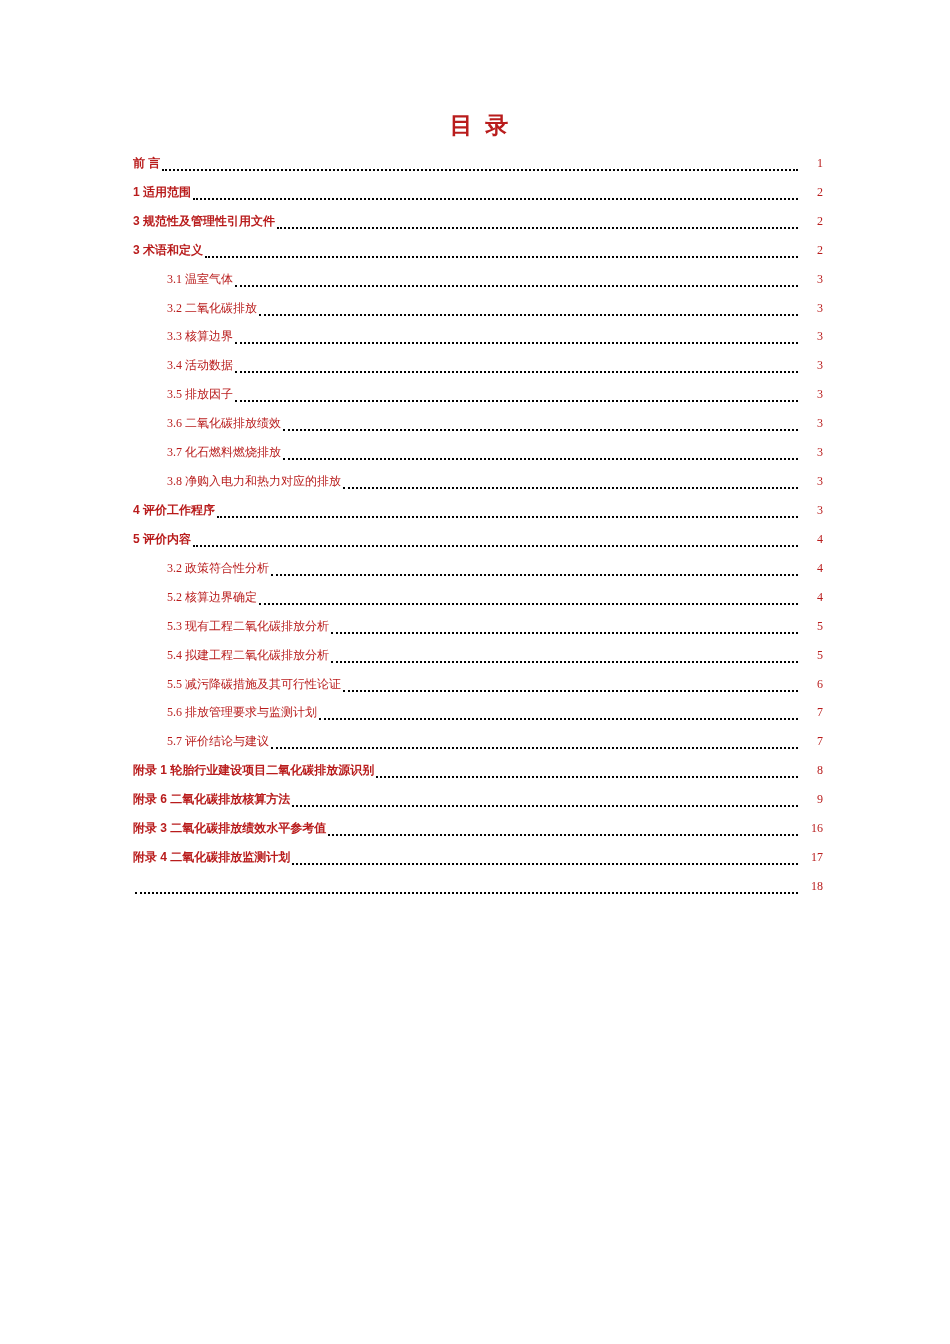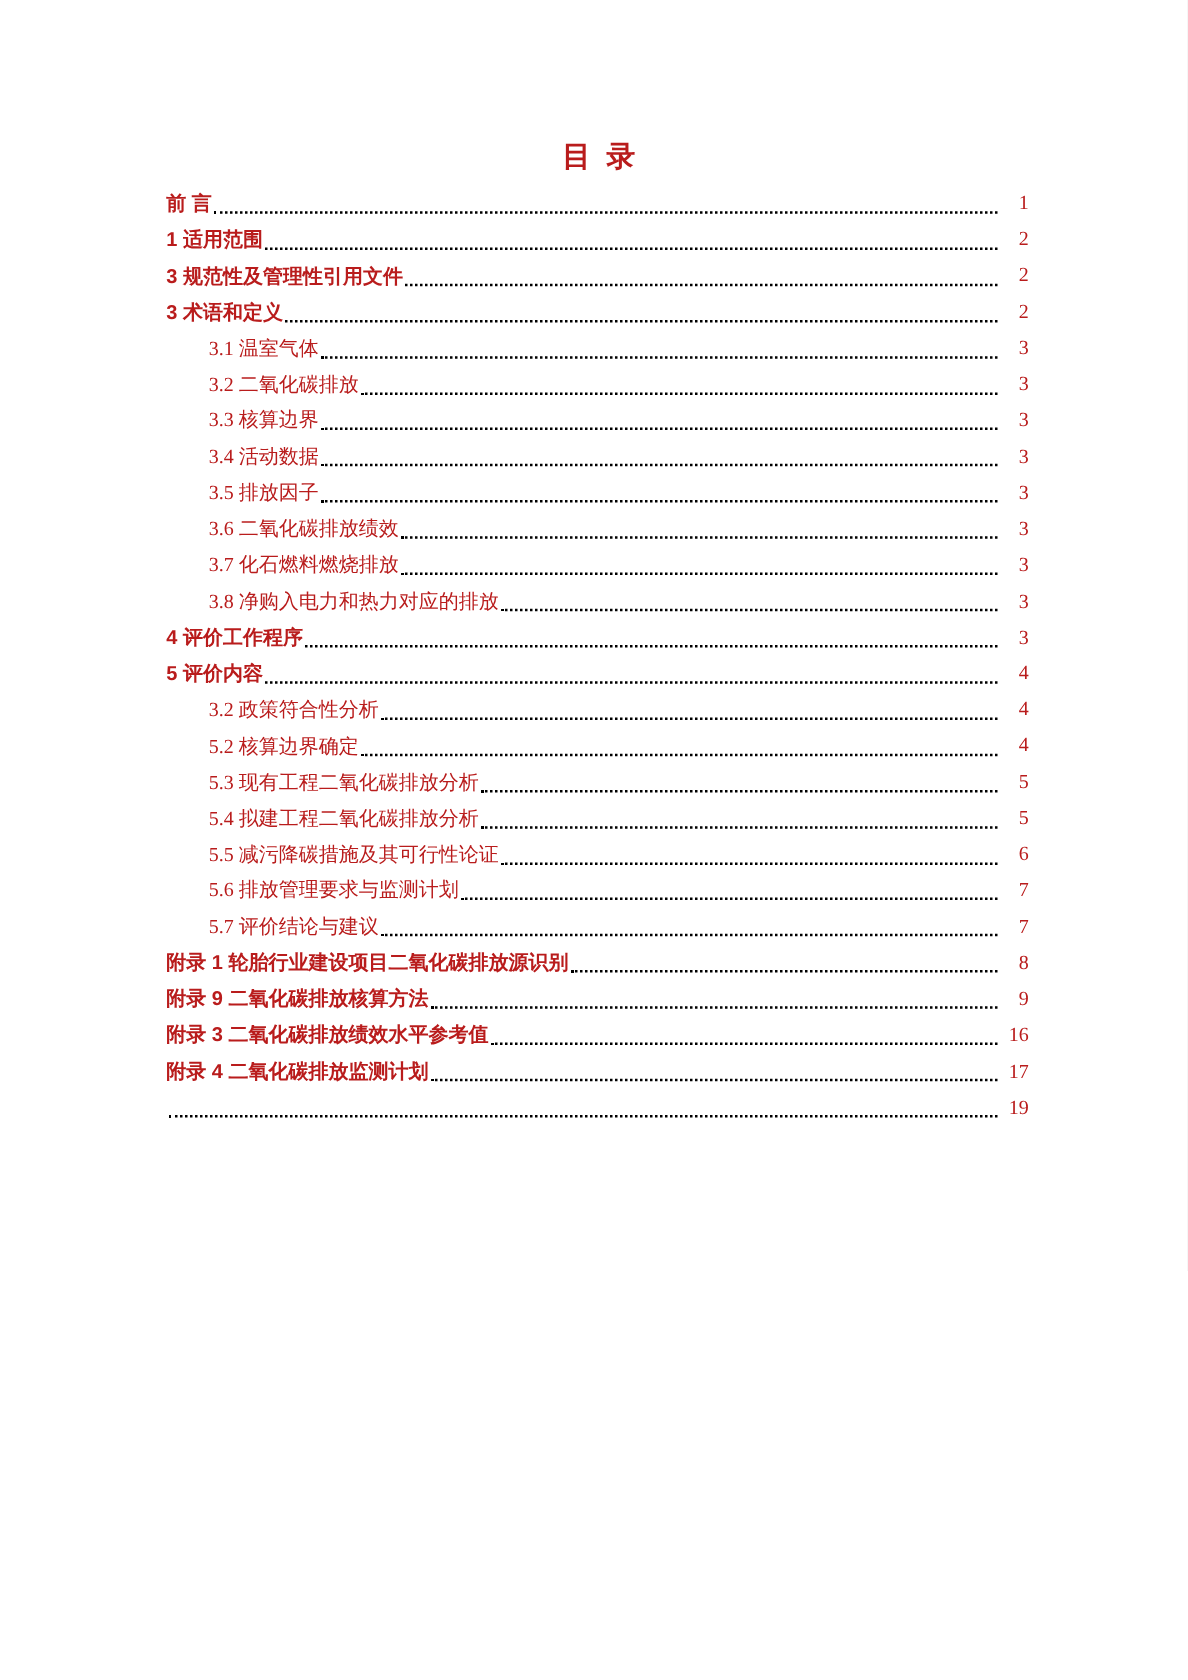--- a/index.html
+++ b/index.html
@@ -34,21 +34,21 @@
   .toc {
     position: absolute;
     top: 149px;
     left: 133px;
     right: 138px;
   }
   .toc-row {
     display: flex;
     align-items: center;
     height: 28.93px;
-    font-size: 16px;
+    font-size: 12px;
     white-space: nowrap;
   }
   .toc-row .toc-label {
     flex: 0 0 auto;
   }
   .toc-row.lv1 .toc-label {
     font-family: "Liberation Sans", "DejaVu Sans", sans-serif;
     font-weight: bold;
   }
   .toc-row.lv2 {
@@ -183,32 +183,32 @@
     <span class="toc-label">5.7 评价结论与建议</span>
     <span class="toc-leader"></span>
     <span class="toc-page">7</span>
   </div>
       <div class="toc-row lv1">
     <span class="toc-label">附录 1 轮胎行业建设项目二氧化碳排放源识别</span>
     <span class="toc-leader"></span>
     <span class="toc-page">8</span>
   </div>
       <div class="toc-row lv1">
-    <span class="toc-label">附录 9 二氧化碳排放核算方法</span>
+    <span class="toc-label">附录 6 二氧化碳排放核算方法</span>
     <span class="toc-leader"></span>
     <span class="toc-page">9</span>
   </div>
       <div class="toc-row lv1">
     <span class="toc-label">附录 3 二氧化碳排放绩效水平参考值</span>
     <span class="toc-leader"></span>
     <span class="toc-page">16</span>
   </div>
       <div class="toc-row lv1">
     <span class="toc-label">附录 4 二氧化碳排放监测计划</span>
     <span class="toc-leader"></span>
     <span class="toc-page">17</span>
   </div>
       <div class="toc-row lv1">
     <span class="toc-leader"></span>
-    <span class="toc-page">19</span>
+    <span class="toc-page">18</span>
   </div>
     </div>
 </div>
 
 </body></html>

